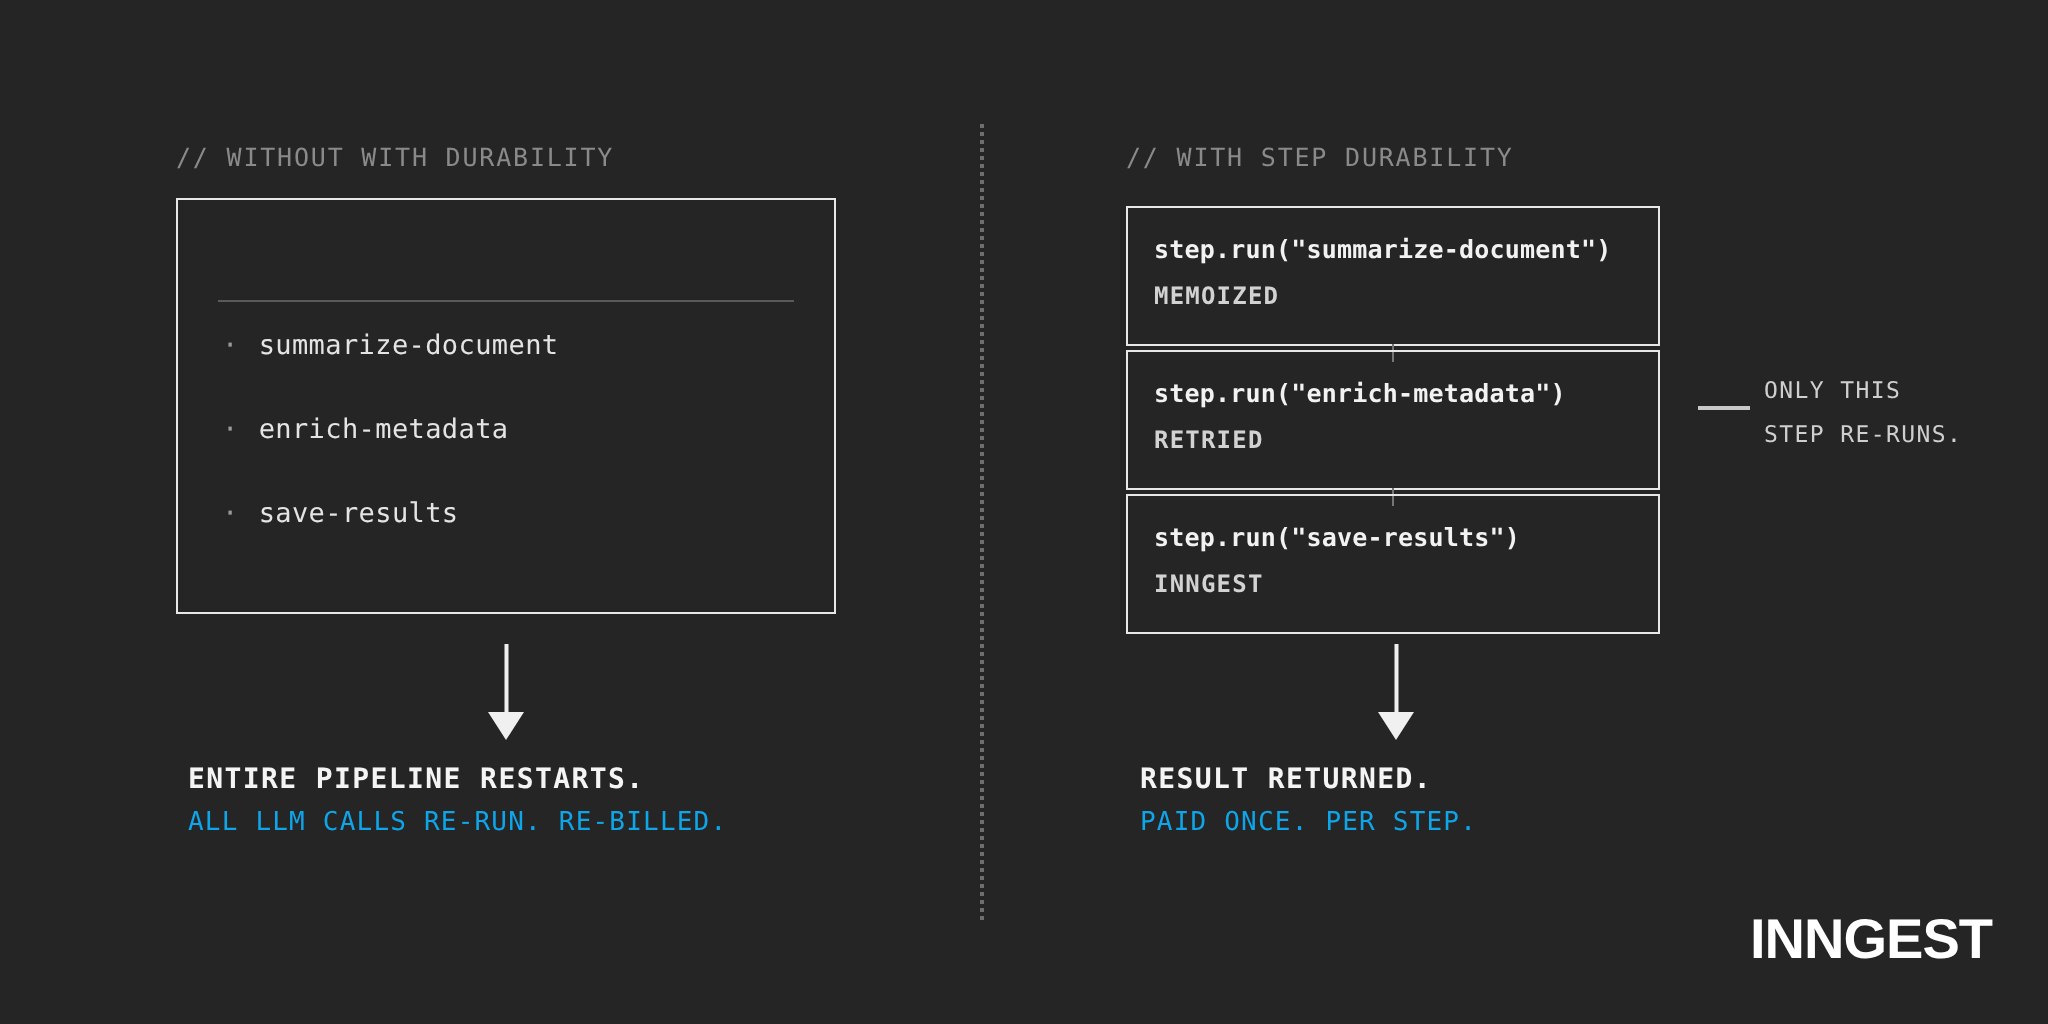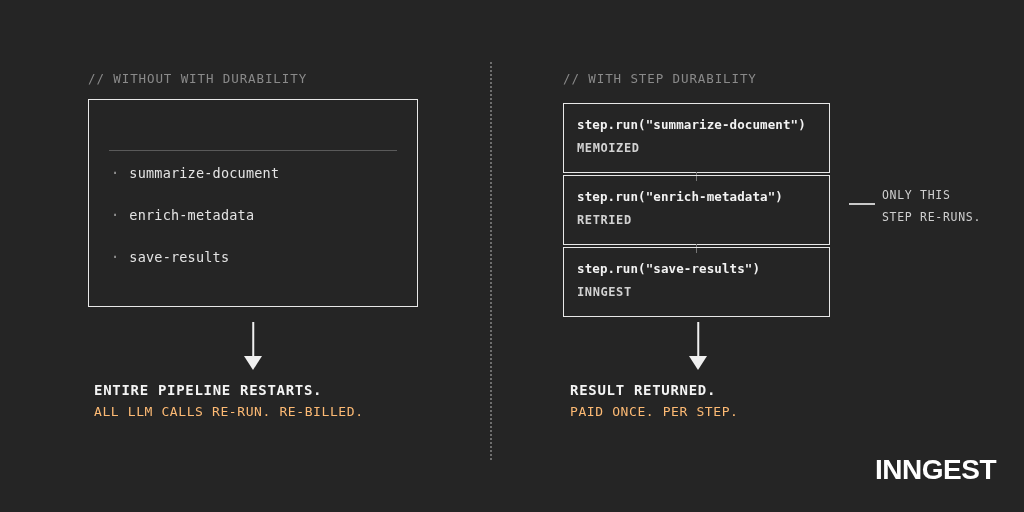--- a/index.html
+++ b/index.html
@@ -185,21 +185,21 @@
     letter-spacing: 0.7px;
     color: #f4f4f4;
     white-space: nowrap;
     text-align: right;
   }
   .outcome-secondary {
     position: absolute;
     font-family: "DejaVu Sans Mono", monospace;
     font-size: 13px;
     letter-spacing: 0.6px;
-    color: #fdba74;
+    color: #0ea5e9;
     white-space: nowrap;
   }
   #outcome-left-primary    { left: 94px;  top: 382px; }
   #outcome-left-secondary  { left: 94px;  top: 404px; }
   #outcome-right-primary   { left: 570px; top: 382px; }
   #outcome-right-secondary { left: 570px; top: 404px; text-align: right; }
 
   
   #brand-logo {
     position: absolute;

